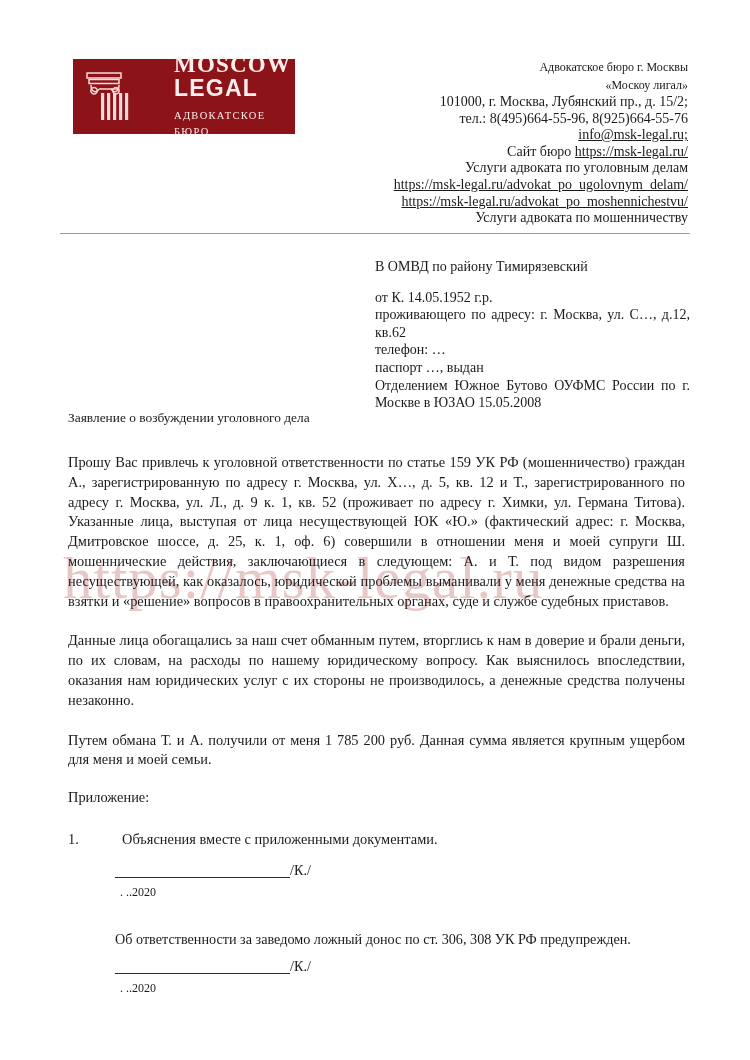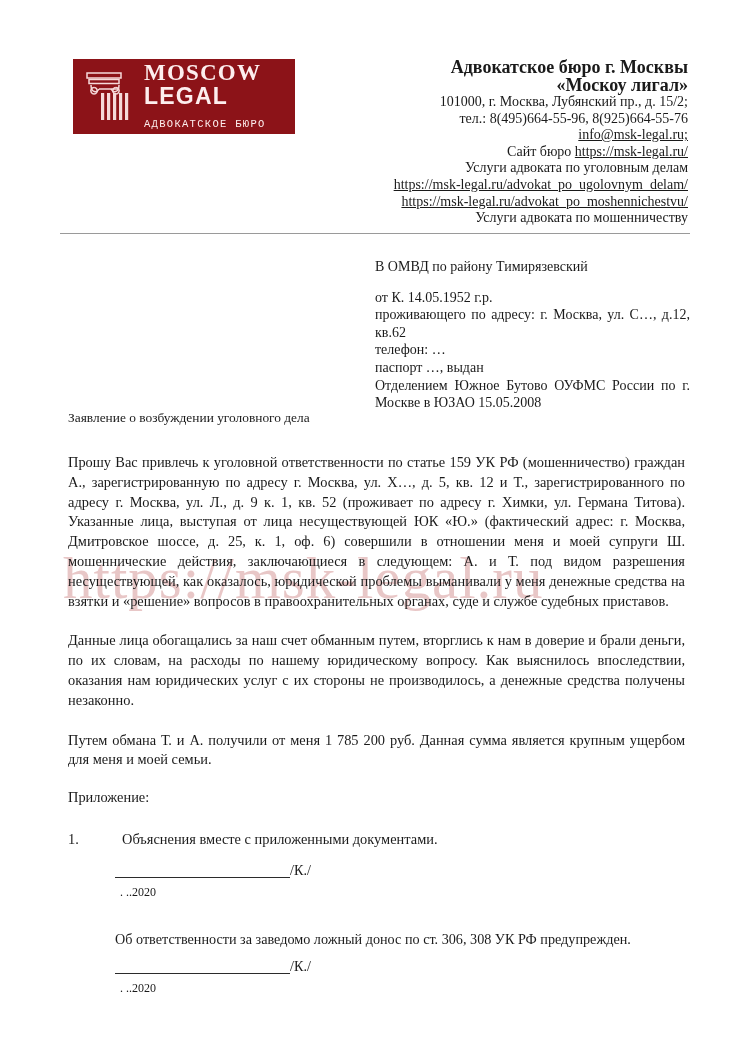--- a/index.html
+++ b/index.html
@@ -49,20 +49,21 @@
     position: absolute;
     left: 73px;
     top: 59px;
     width: 222px;
     height: 75px;
     background: #8c1318;
     display: flex;
     align-items: center;
     box-sizing: border-box;
     padding-left: 10px;
+    gap: 30px;
   }
   .logo-col {
     width: 52px;
     height: 55px;
     flex: 0 0 auto;
     margin-right: 9px;
   }
   .logo-text {
     display: flex;
     flex-direction: column;
@@ -77,39 +78,39 @@
     line-height: 23px;
   }
   .logo-line2 {
     font-family: Liberation Sans, sans-serif;
     font-size: 23px;
     font-weight: bold;
     letter-spacing: 1.2px;
     line-height: 24px;
   }
   .logo-line3 {
-    font-family: Liberation Mono, monospace;
+    font-family: Liberation Serif, serif;
     font-size: 10.5px;
     letter-spacing: 1.3px;
     line-height: 16px;
     margin-top: 8px;
   }
 
   .firm-block {
     position: absolute;
     right: 62px;
     top: 58px;
     width: 390px;
     text-align: right;
     font-size: 14.2px;
     line-height: 16.6px;
   }
   .firm-name {
-    font-size: 18px;
-    font-weight: bold;
+    font-size: 12px;
+    font-weight: normal;
     line-height: 18px;
   }
   .firm-line {
     font-size: 14px;
     line-height: 16.6px;
     white-space: nowrap;
   }
   .firm-line .lnk {
     text-decoration: underline;
   }

